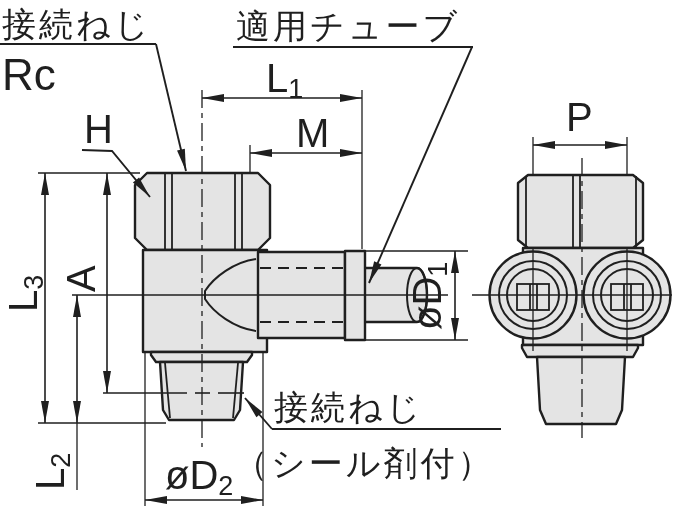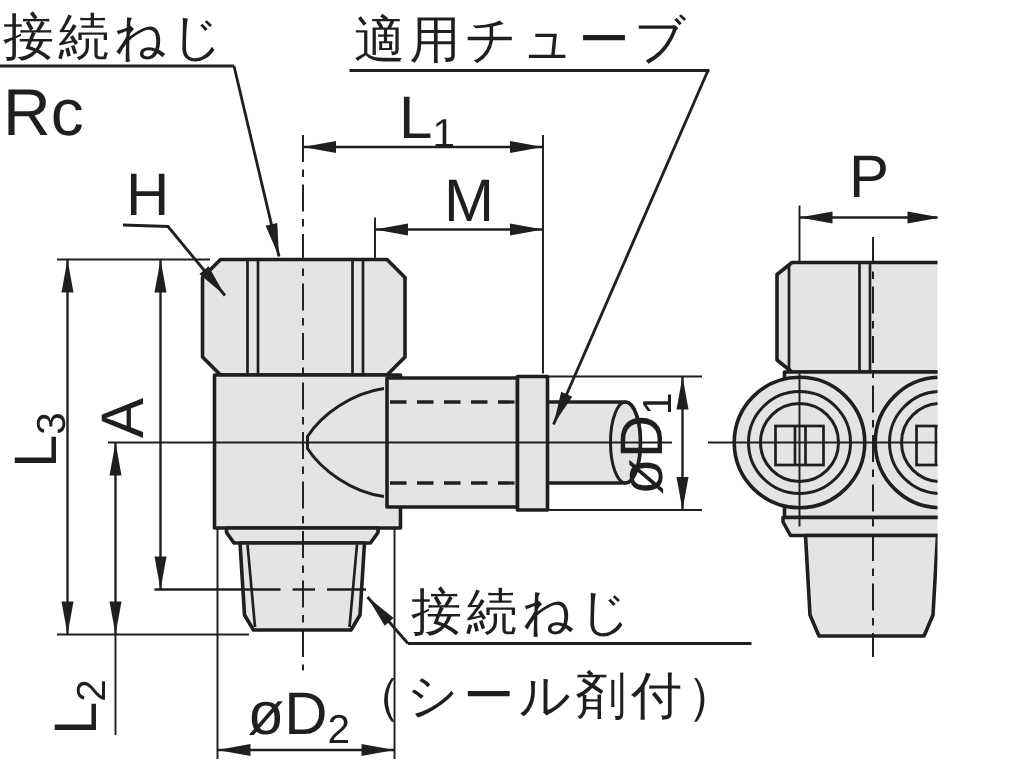--- a/index.html
+++ b/index.html
@@ -1,17 +1,17 @@
 <!DOCTYPE html>
 <html style="--line: #1f1f1f; --fill: #e4e4e4; --background: #ffffff;"><head>
 <meta charset="utf-8">
 <style>
   :root { --line:#1f1f1f; --fill:#e4e4e4; --background:#ffffff; }
   html,body { margin:0; padding:0; background:var(--background); }
-  .stage { width:625px; height:508px; position:relative; background:var(--background); overflow:hidden; }
+  .stage { width:681px; height:508px; position:relative; background:var(--background); overflow:hidden; }
   svg { display:block; }
   .part  { fill:var(--fill); stroke:var(--line); stroke-width:2.4; stroke-linejoin:round; }
   .edge2 { fill:none; stroke:var(--line); stroke-width:2; }
   .edge18{ fill:none; stroke:var(--line); stroke-width:1.8; }
   .hid   { fill:none; stroke:var(--line); stroke-width:2.2; stroke-dasharray:11 7; }
   .cl    { fill:none; stroke:var(--line); stroke-width:1.3; }
   .cld   { fill:none; stroke:var(--line); stroke-width:1.3; stroke-dasharray:18 5 5 5; }
   .dim   { fill:none; stroke:var(--line); stroke-width:1.6; }
   .led   { fill:none; stroke:var(--line); stroke-width:1.9; }
   .ahp   { fill:var(--line); stroke:none; }

